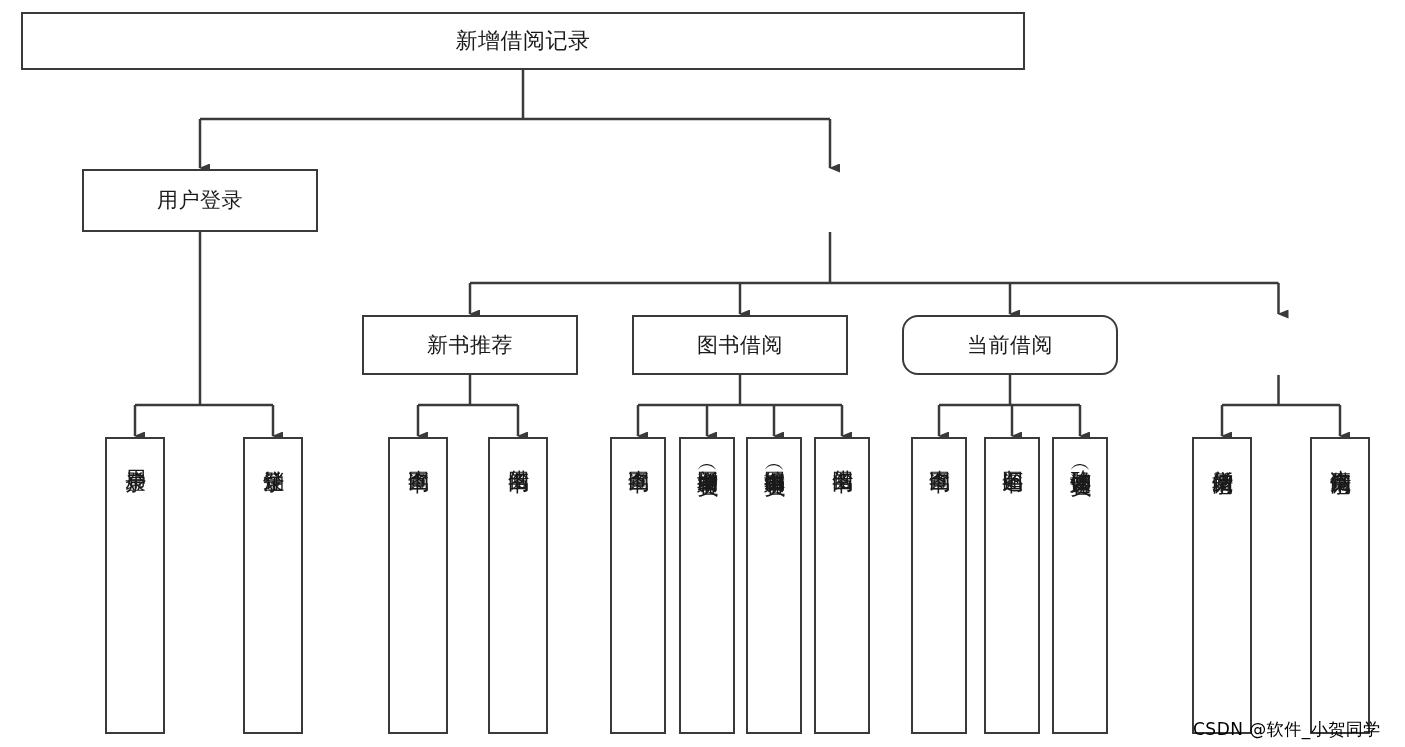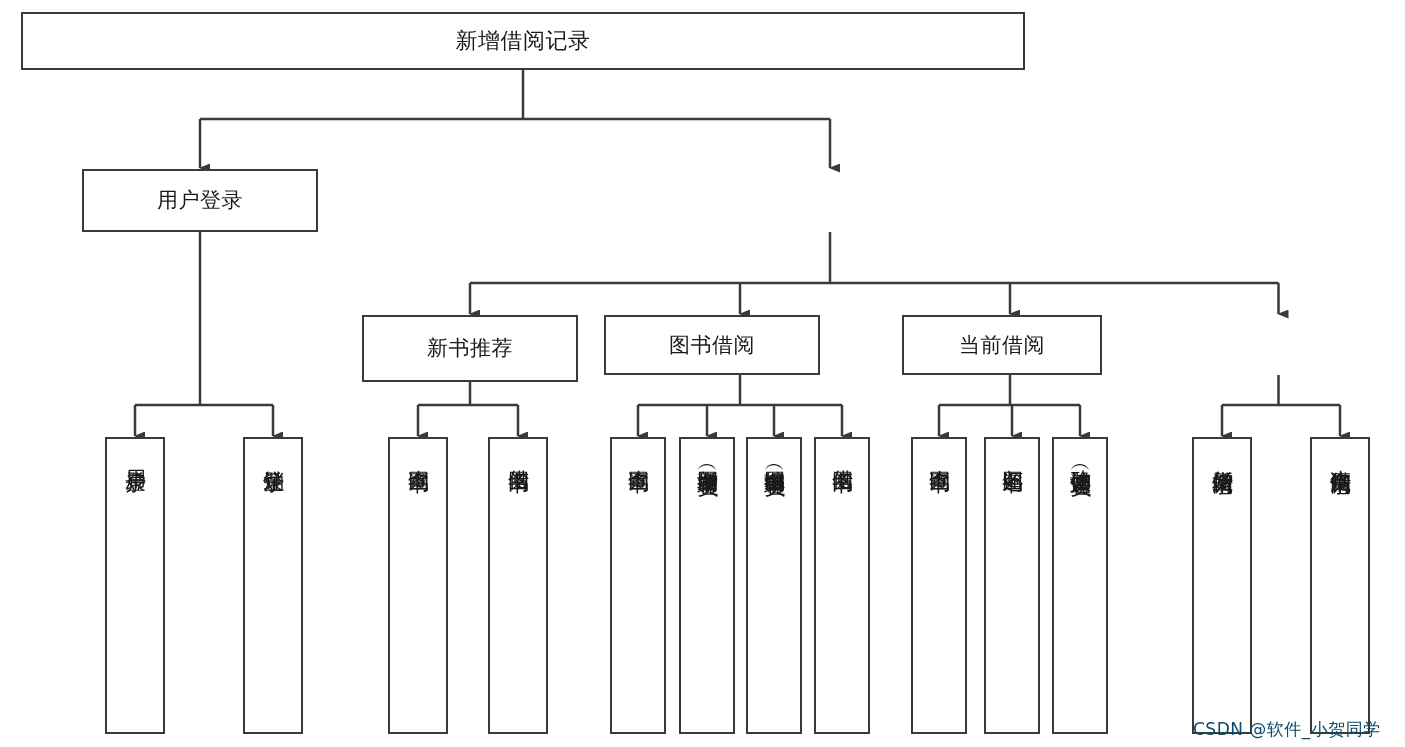--- a/index.html
+++ b/index.html
@@ -53,21 +53,21 @@
     writing-mode: vertical-rl;
     text-orientation: upright;
     font-size: 21px;
     line-height: 1.12;
     letter-spacing: 1px;
     white-space: nowrap;
   }
   #node-root .label { font-size: 22px; }
   .watermark {
     position: absolute;
-    color: #0c4a6e;
+    color: #000000;
     font-size: 17px;
     letter-spacing: 0.5px;
     white-space: nowrap;
     font-family: "DejaVu Sans", "Liberation Sans", sans-serif;
   }
 </style>
 </head>
 <body>
 
 <div id="canvas">
@@ -116,27 +116,27 @@
   </svg>
 
   <div class="node horiz" id="node-root" style="left: 21px; top: 12px; width: 1004px; height: 58px;">
     <span class="label">新增借阅记录</span>
   </div>
 
   <div class="node horiz" id="node-login" style="left: 82px; top: 169px; width: 236px; height: 63px;">
     <span class="label">用户登录</span>
   </div>
 
-  <div class="node horiz" id="node-newbook" style="left: 362px; top: 315px; width: 216px; height: 67px;">
+  <div class="node horiz" id="node-newbook" style="left: 362px; top: 315px; width: 216px; height: 60px;">
     <span class="label">新书推荐</span>
   </div>
-  <div class="node horiz" id="node-borrow" style="left: 604px; top: 315px; width: 216px; height: 60px;">
+  <div class="node horiz" id="node-borrow" style="left: 632px; top: 315px; width: 216px; height: 60px;">
     <span class="label">图书借阅</span>
   </div>
-  <div class="node horiz" id="node-current" style="left: 902px; top: 315px; width: 200px; height: 60px;">
+  <div class="node horiz" id="node-current" style="left: 902px; top: 315px; width: 216px; height: 60px; border-radius: 16px;">
     <span class="label">当前借阅</span>
   </div>
 
   <div class="node vert" id="node-leaf_user_login" style="left: 105px; top: 437px; width: 60px; height: 297px;">
     <span class="label">用户登录</span>
   </div>
   <div class="node vert" id="node-leaf_user_logout" style="left: 243px; top: 437px; width: 60px; height: 297px;">
     <span class="label">注销登录</span>
   </div>
 

